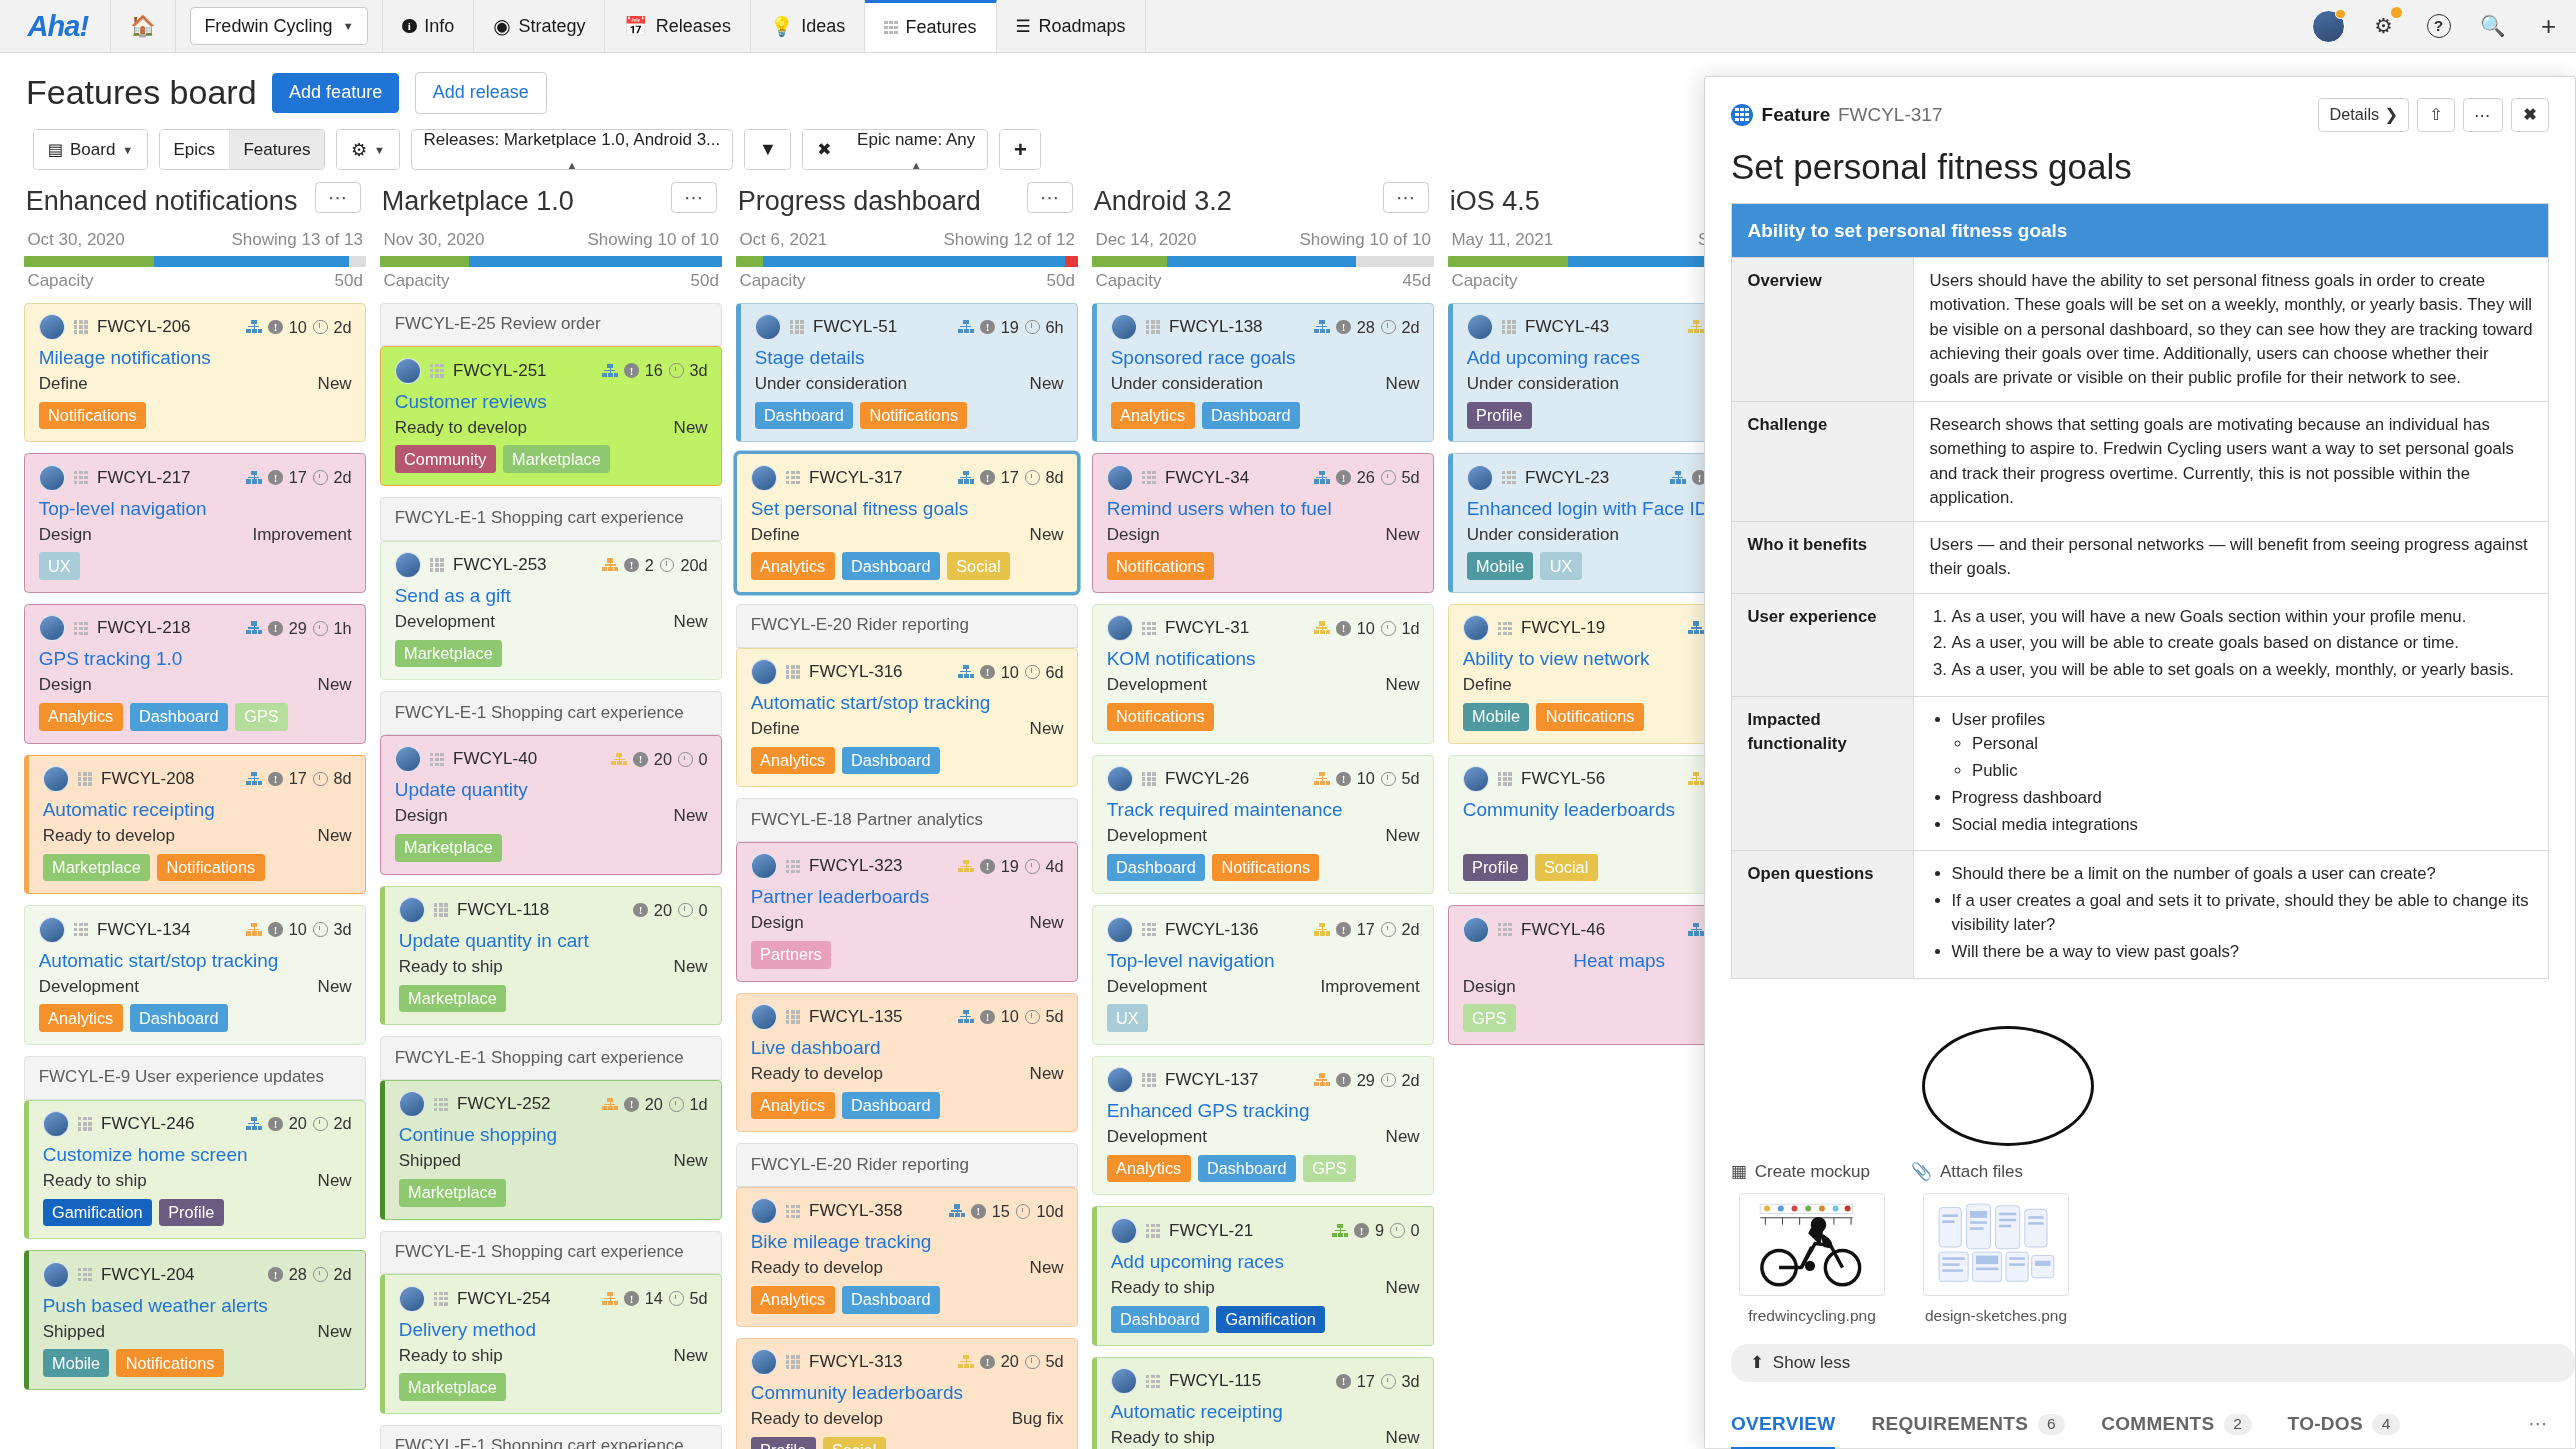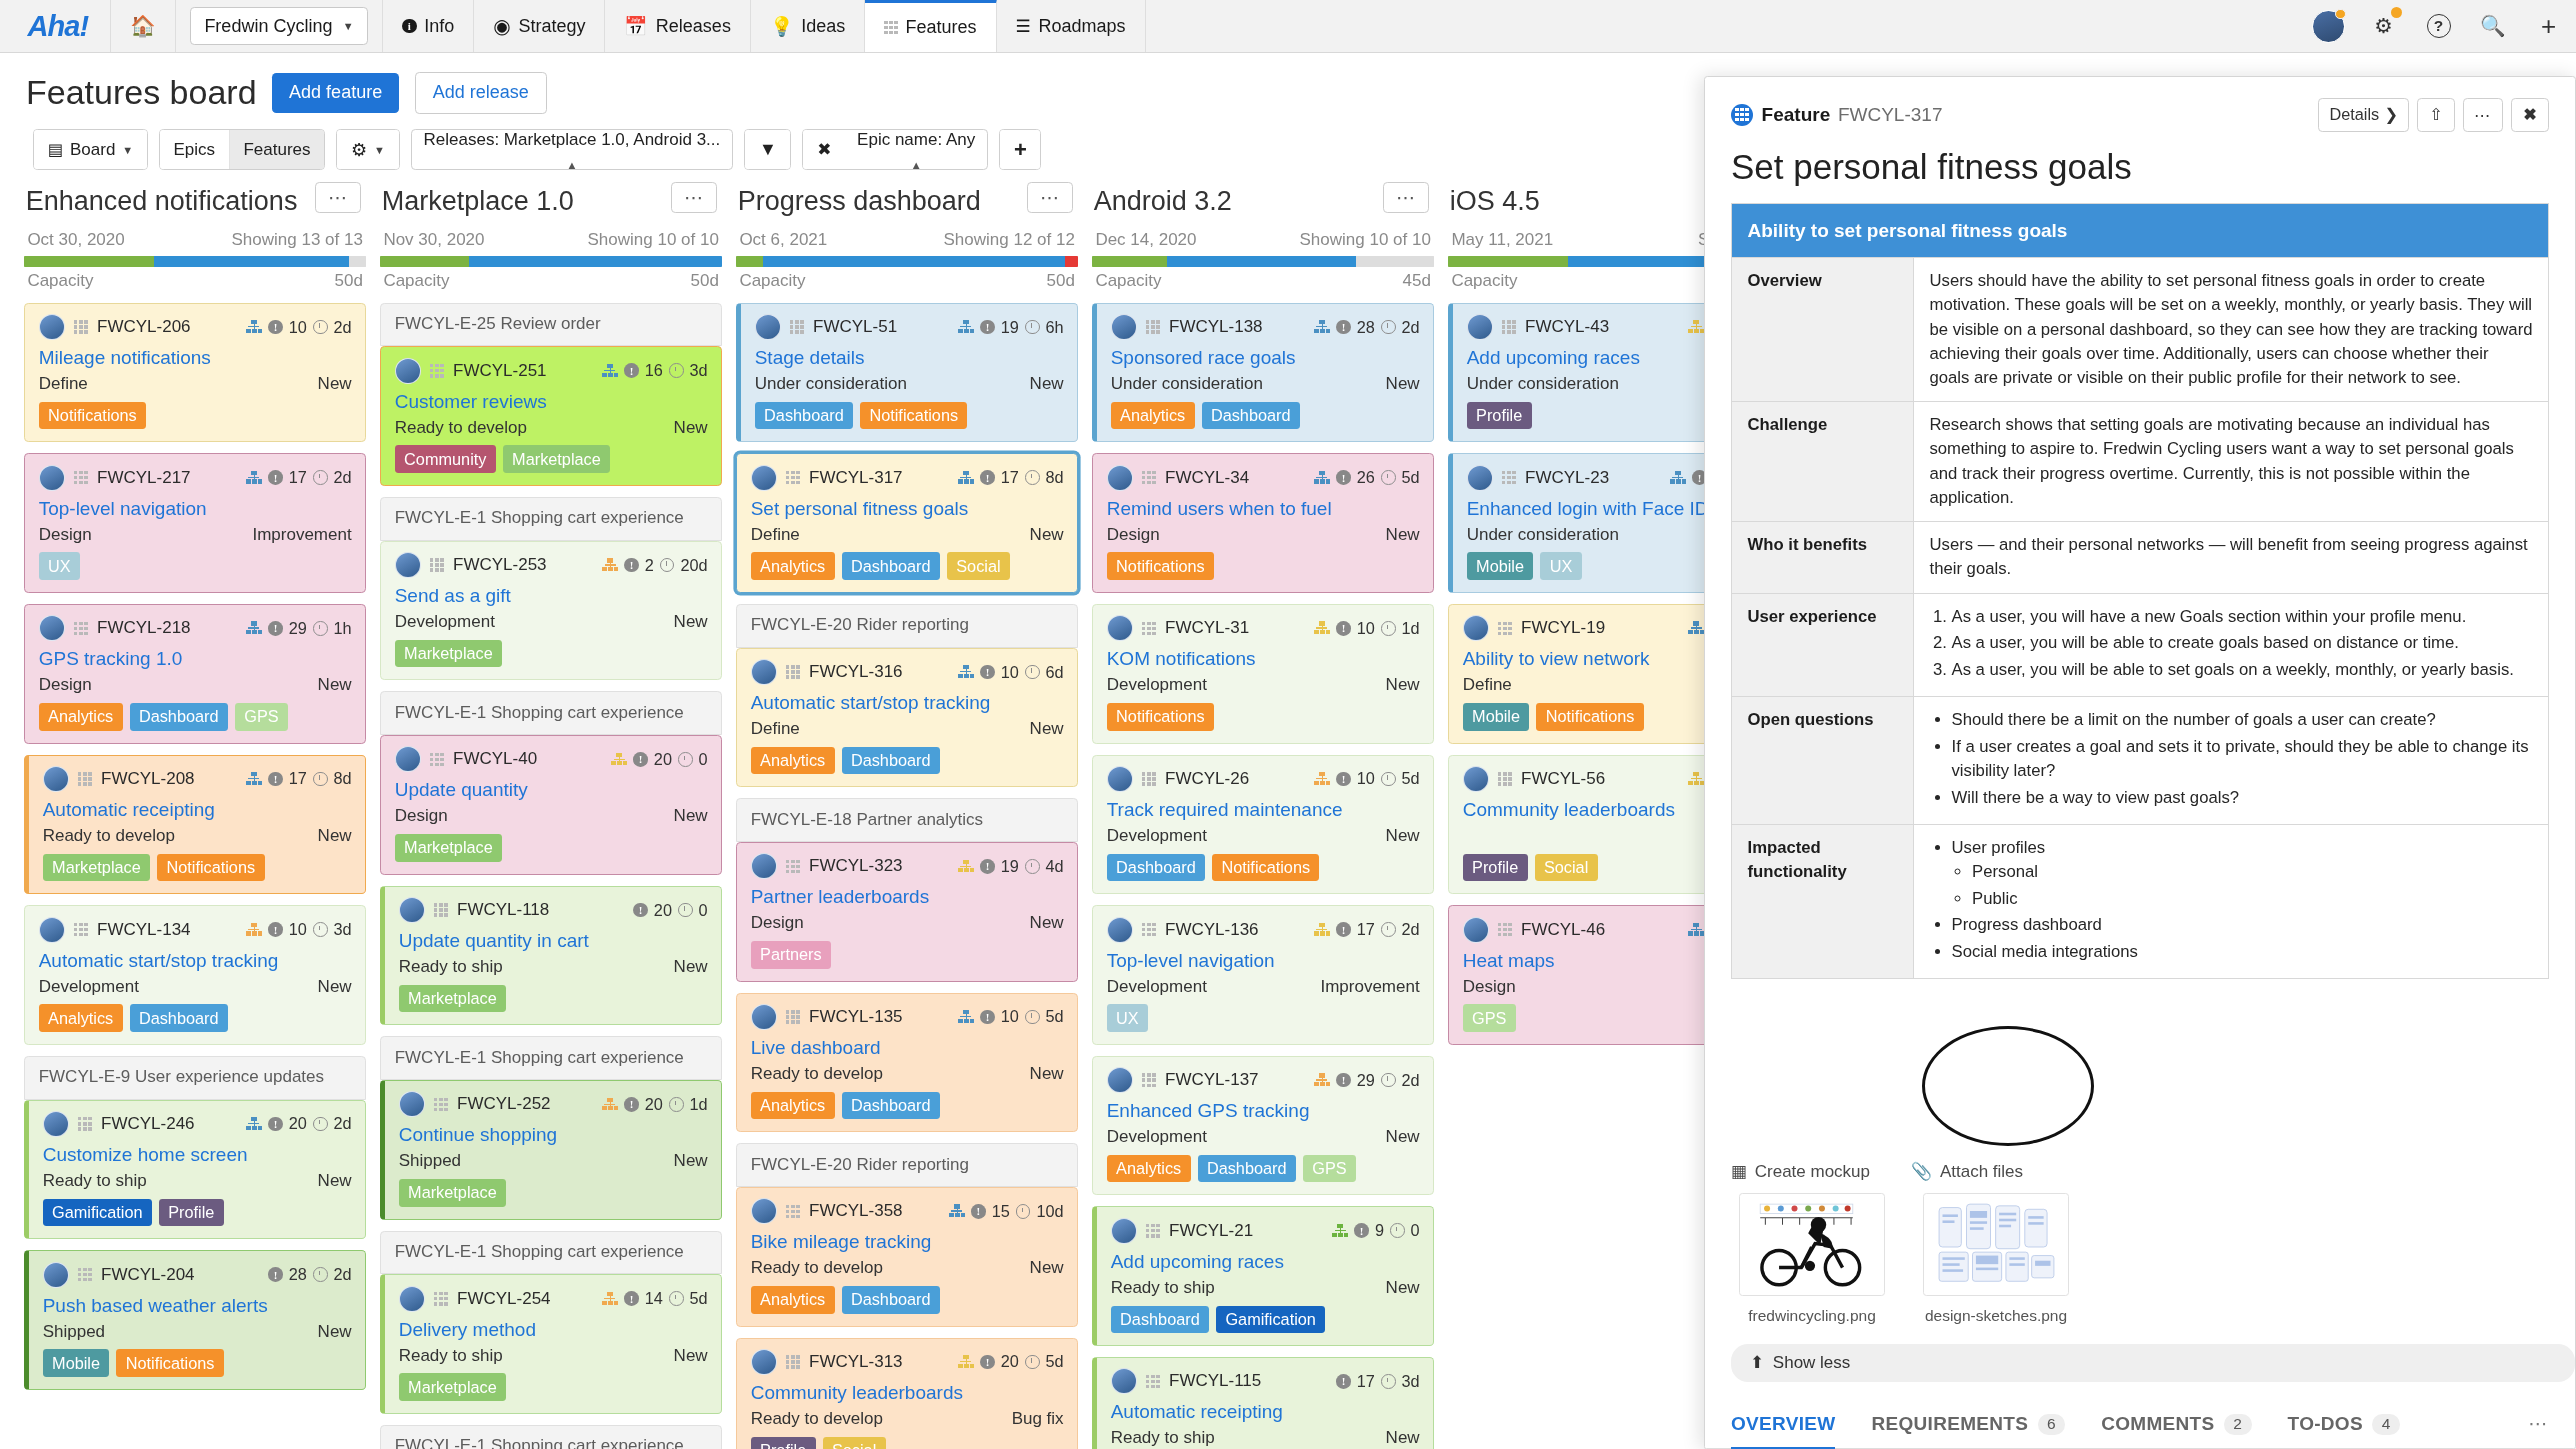--- a/index.html
+++ b/index.html
@@ -1669,21 +1669,21 @@
        <div class="card-title">Community leaderboards</div>
        <div class="card-row3">
          <span></span>
          <span>Bug</span>
        </div>
        <div class="tags">
             <span class="tag" style="background:#6b5b80">Profile</span>
             <span class="tag" style="background:#e8c34a">Social</span>
           </div>
      </div>
-     <div class="card" style="background:#f4d9e4;border-color:#c58aa5;">
+     <div class="card" style="background:#f4d9e4;border-color:#c58aa5;text-align:center;">
        <div class="card-row1">
          <span class="avatar"></span>
          <span class="grid-ic">
               <i></i>
               <i></i>
               <i></i>
               <i></i>
               <i></i>
               <i></i>
               <i></i>
@@ -1775,39 +1775,39 @@
             <td class="k">User experience</td>
             <td>
               <ol>
                 <li>As a user, you will have a new Goals section within your profile menu.</li>
                 <li>As a user, you will be able to create goals based on distance or time.</li>
                 <li>As a user, you will be able to set goals on a weekly, monthly, or yearly basis.</li>
               </ol>
             </td>
           </tr>
           <tr>
-            <td class="k">Open questions</td>
-            <td>
-              <ul>
-                <li>Should there be a limit on the number of goals a user can create?</li>
-                <li>If a user creates a goal and sets it to private, should they be able to change its visibility later?</li>
-                <li>Will there be a way to view past goals?</li>
-              </ul>
-            </td>
-          </tr>
-          <tr>
             <td class="k">Impacted functionality</td>
             <td>
               <ul>
                 <li><span>User profiles</span><ul>
                     <li>Personal</li>
                     <li>Public</li>
                   </ul></li>
                 <li><span>Progress dashboard</span></li>
                 <li><span>Social media integrations</span></li>
+              </ul>
+            </td>
+          </tr>
+          <tr>
+            <td class="k">Open questions</td>
+            <td>
+              <ul>
+                <li>Should there be a limit on the number of goals a user can create?</li>
+                <li>If a user creates a goal and sets it to private, should they be able to change its visibility later?</li>
+                <li>Will there be a way to view past goals?</li>
               </ul>
             </td>
           </tr>
         </tbody>
     </table>
   </div>
   <div class="attach-row">
     <span class="attach-link">
       <span>▦</span>
       <span>Create mockup</span>

